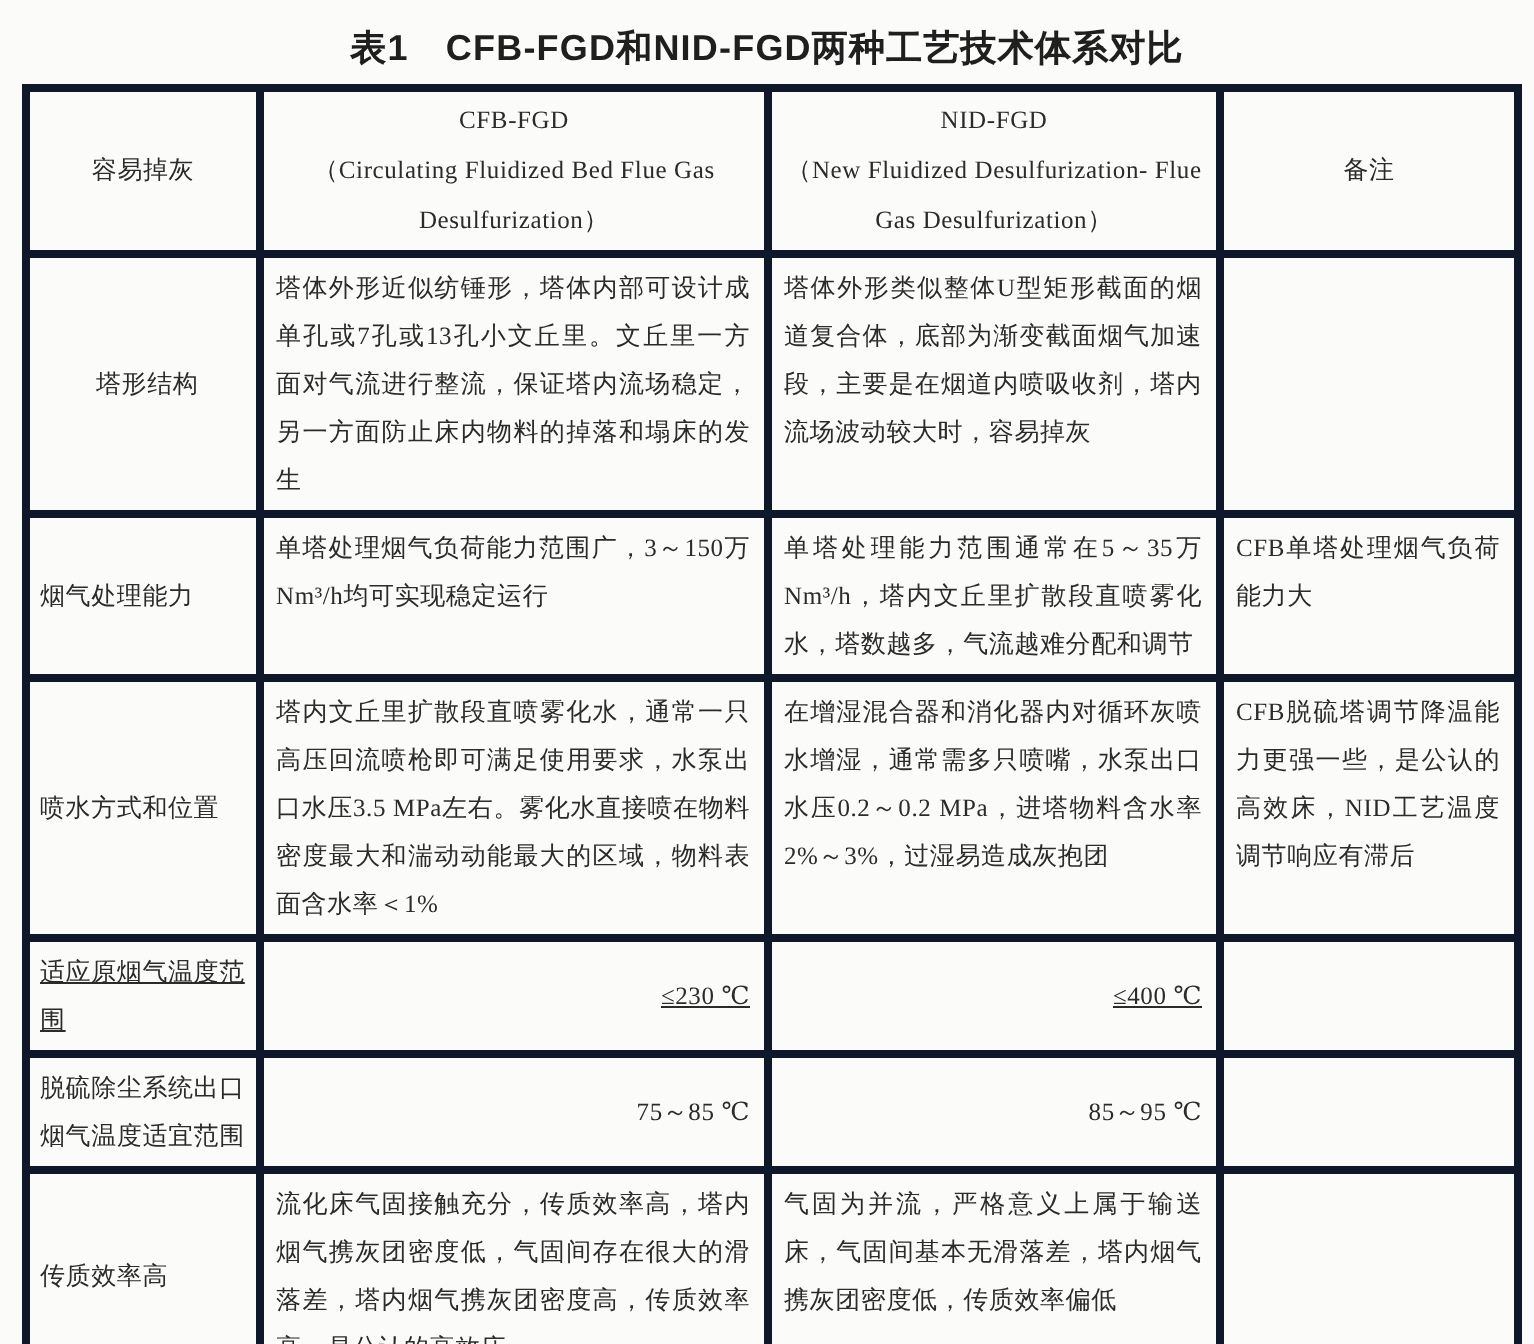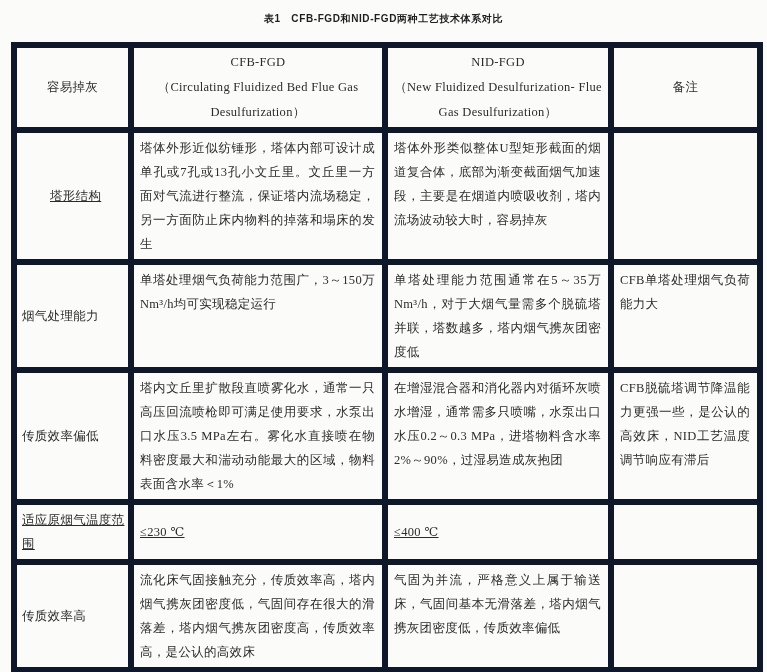--- a/index.html
+++ b/index.html
@@ -9,55 +9,55 @@
     font-family:"Liberation Serif","DejaVu Serif",serif;
   }
   .page{
     position:relative;width:767px;height:672px;overflow:hidden;
     background:#fbfbf9;color:#2b2b2b;
   }
   .caption{
     position:absolute;top:12px;left:0;width:100%;
     text-align:center;
     font-family:"Liberation Sans","DejaVu Sans",sans-serif;
-    font-weight:bold;font-size:10px;letter-spacing:0.6px;color:#1f1f1f;
+    font-weight:bold;font-size:18px;letter-spacing:0.6px;color:#1f1f1f;
   }
   table.cmp{
     position:absolute;left:11px;top:42px;width:746px;
     border-collapse:collapse;table-layout:fixed;
     font-size:12.5px;line-height:24px;color:#2b2b2b;
     border-top:3px solid #161616;
     border-bottom:2px solid #161616;
   }
   .cmp td,.cmp th{
-    border:6px solid #0f172a;
+    border:4px solid #0f172a;
     padding:3px 7px 3px 6px;
     overflow:hidden;
     letter-spacing:0.3px;
   }
   .cmp th{
     font-weight:normal;text-align:center;vertical-align:middle;
     line-height:25px;padding:2px 6px;
   }
   tr.hd{height:77px;}
   tr.r1{height:94px;}
   tr.r2{height:76px;}
   tr.r3{height:122px;}
   tr.r4{height:32px;text-decoration:underline;}
   tr.r5{height:52px;}
   tr.r6{height:97px;}
   tr.r7{height:70px;}
   td.label{
     vertical-align:middle;text-align:left;padding:3px 3px 3px 5px;
   }
-  tr.r1 td.label{padding-left:33px;text-decoration:underline;}
+  tr.r1 td.label{padding-left:33px;}
   td.content{
     vertical-align:top;text-align:justify;text-justify:inter-ideograph;
   }
-  tr.vmid td.content{vertical-align:middle;text-align:left;}
+  tr.vmid td.content{vertical-align:middle;text-align:right;}
   .hdr-sub{display:block;}
 </style>
 </head>
 <body>
 
 <div class="page">
 
   <div class="caption">表1　CFB-FGD和NID-FGD两种工艺技术体系对比</div>
 
   <table class="cmp">
@@ -85,38 +85,44 @@
     <tr class="r1">
       <td class="label">塔形结构</td>
       <td class="content">塔体外形近似纺锤形，塔体内部可设计成单孔或7孔或13孔小文丘里。文丘里一方面对气流进行整流，保证塔内流场稳定，另一方面防止床内物料的掉落和塌床的发生</td>
       <td class="content">塔体外形类似整体U型矩形截面的烟道复合体，底部为渐变截面烟气加速段，主要是在烟道内喷吸收剂，塔内流场波动较大时，容易掉灰</td>
       <td class="content"></td>
     </tr>
 
     <tr class="r2">
       <td class="label">烟气处理能力</td>
       <td class="content">单塔处理烟气负荷能力范围广，3～150万 Nm³/h均可实现稳定运行</td>
-      <td class="content">单塔处理能力范围通常在5～35万 Nm³/h，对于大烟气量需多个脱硫塔并联，塔数越多，塔内烟气携灰团密度低</td>
+      <td class="content">单塔处理能力范围通常在5～35万 Nm³/h，塔内文丘里扩散段直喷雾化水，塔数越多，气流越难分配和调节</td>
       <td class="content">CFB单塔处理烟气负荷能力大</td>
     </tr>
 
     <tr class="r3">
-      <td class="label">传质效率偏低</td>
+      <td class="label">喷水方式和位置</td>
       <td class="content">塔内文丘里扩散段直喷雾化水，通常一只高压回流喷枪即可满足使用要求，水泵出口水压3.5 MPa左右。雾化水直接喷在物料密度最大和湍动动能最大的区域，物料表面含水率＜1%</td>
-      <td class="content">在增湿混合器和消化器内对循环灰喷水增湿，通常需多只喷嘴，水泵出口水压0.2～0.3 MPa，进塔物料含水率2%～90%，过湿易造成灰抱团</td>
+      <td class="content">在增湿混合器和消化器内对循环灰喷水增湿，通常需多只喷嘴，水泵出口水压0.2～0.2 MPa，进塔物料含水率2%～3%，过湿易造成灰抱团</td>
       <td class="content">CFB脱硫塔调节降温能力更强一些，是公认的高效床，NID工艺温度调节响应有滞后</td>
     </tr>
 
     <tr class="r4 vmid">
       <td class="label">适应原烟气温度范围</td>
       <td class="content">≤230 ℃</td>
       <td class="content">≤400 ℃</td>
       <td class="content"></td>
     </tr>
 
+    <tr class="r5 vmid">
+      <td class="label">脱硫除尘系统出口烟气温度适宜范围</td>
+      <td class="content">75～85 ℃</td>
+      <td class="content">85～95 ℃</td>
+      <td class="content"></td>
+    </tr>
 
     <tr class="r6">
       <td class="label">传质效率高</td>
       <td class="content">流化床气固接触充分，传质效率高，塔内烟气携灰团密度低，气固间存在很大的滑落差，塔内烟气携灰团密度高，传质效率高，是公认的高效床</td>
       <td class="content">气固为并流，严格意义上属于输送床，气固间基本无滑落差，塔内烟气携灰团密度低，传质效率偏低</td>
       <td class="content"></td>
     </tr>
 
     <tr class="r7">
       <td class="label">塔内流速及停留时间</td>

